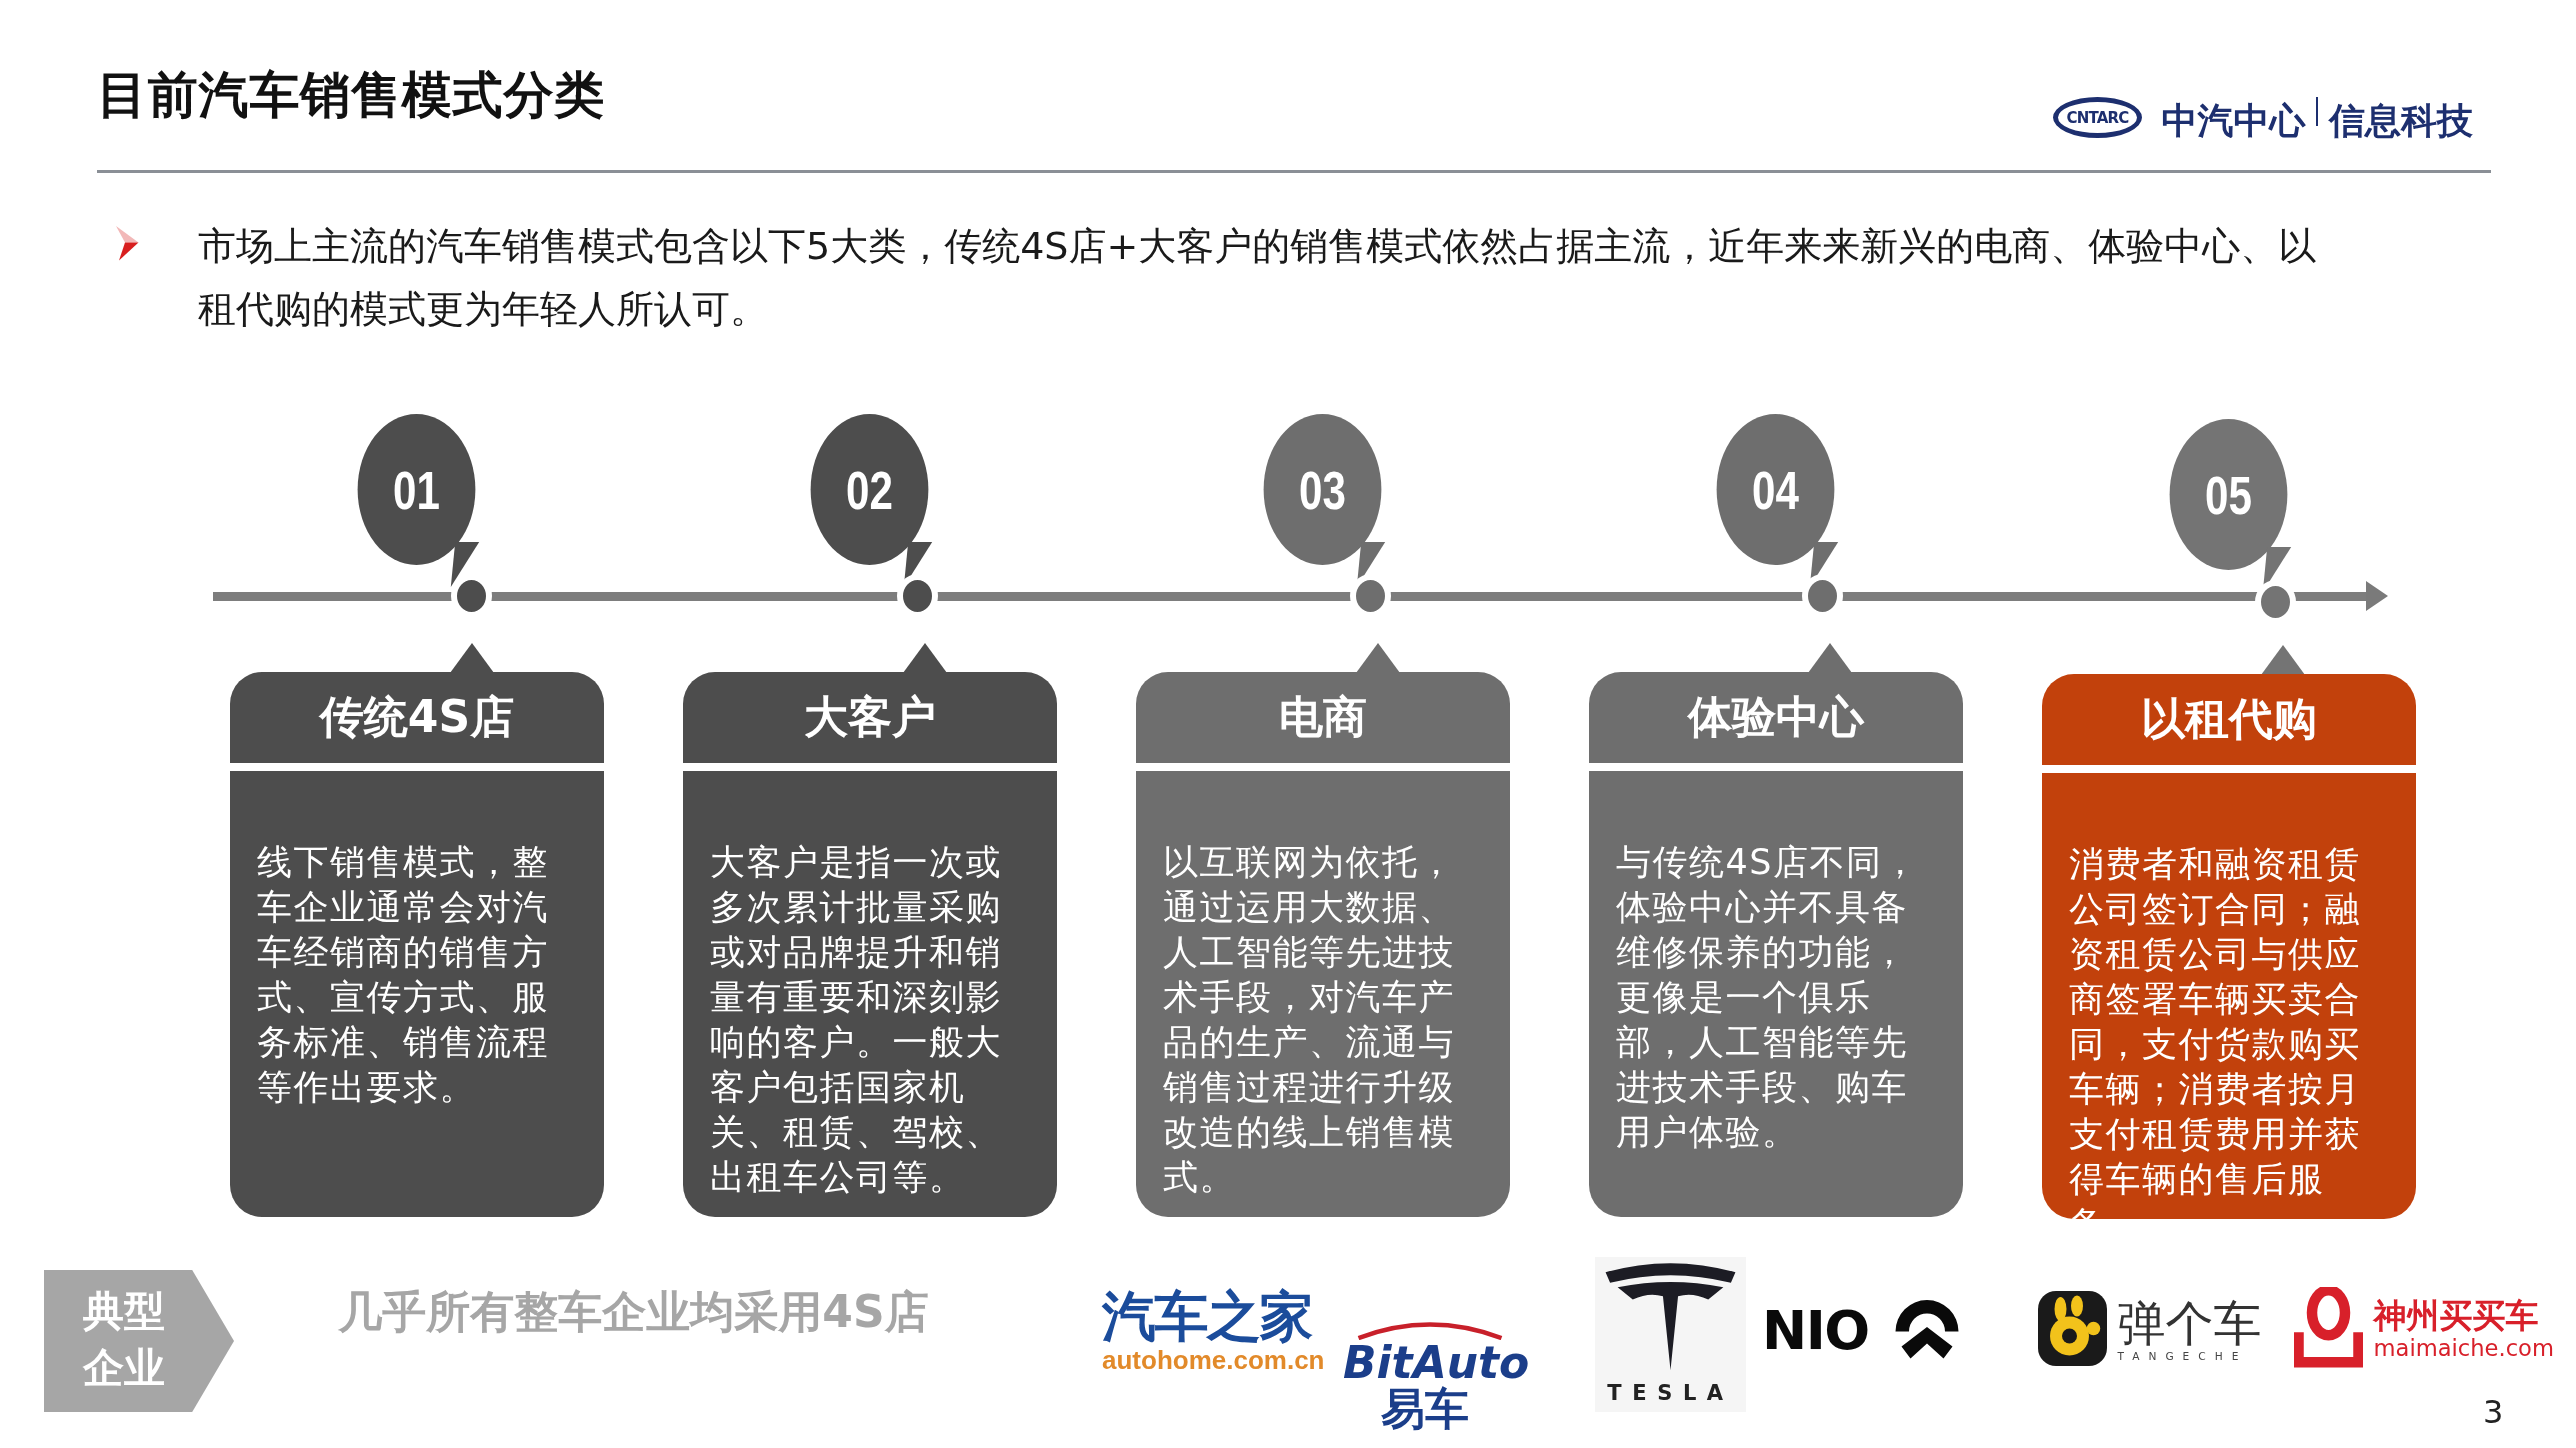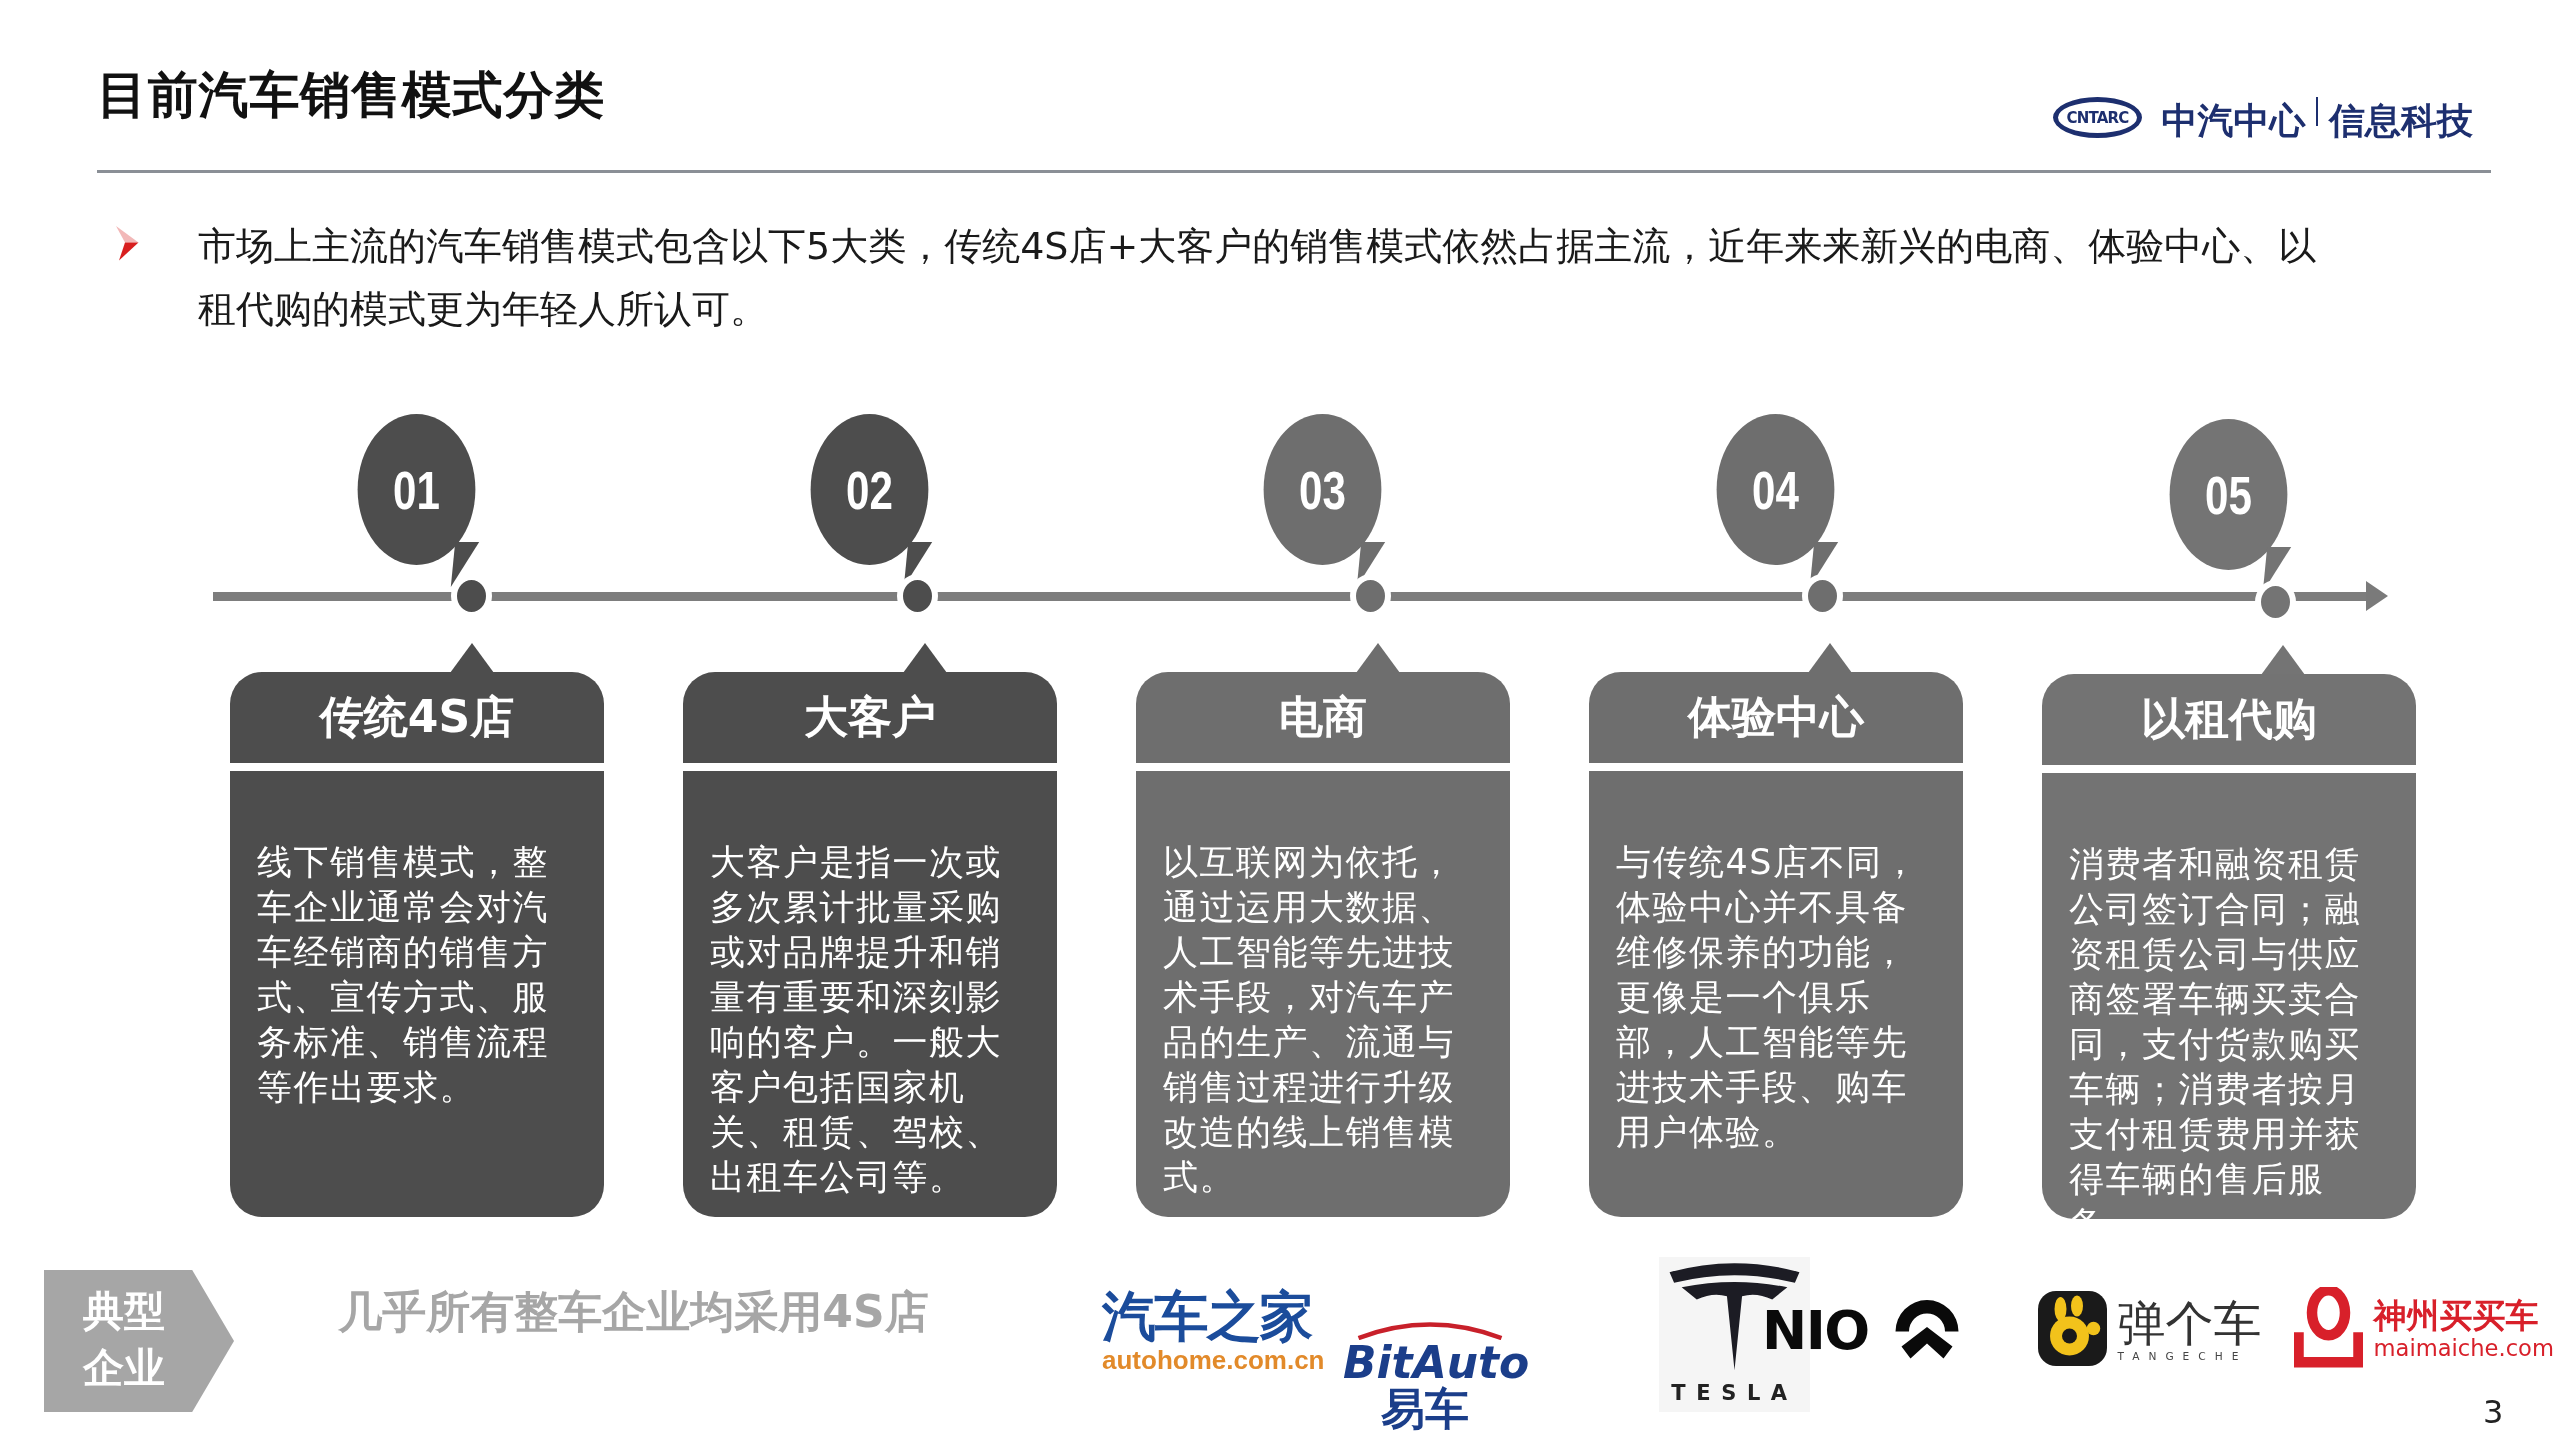--- a/index.html
+++ b/index.html
@@ -102,21 +102,21 @@
   <div class="bar"></div>
   <div class="body">与传统4S店不同，体验中心并不具备维修保养的功能，更像是一个俱乐部，人工智能等先进技术手段、购车用户体验。</div>
 </div>
 
 <div class="bubble-wrap" style="left:2153px;top:419px;">
   <div class="bubble" style="background:#747474;">05</div>
   <div class="bubble-tail" style="left:106px;top:128px;border-top:45px solid #747474;transform:skewX(-20deg);"></div>
 </div>
 <div class="abs dot" style="left:2255px;top:580px;background:#747474;"></div>
 <div class="card-pointer" style="left:2261px;top:645px;border-bottom-color:#747474;"></div>
-<div class="card" style="left:2042px;top:674px;background:#737373;">
+<div class="card" style="left:2042px;top:674px;background:#c2410c;">
   <div class="head">以租代购</div>
   <div class="bar"></div>
   <div class="body">消费者和融资租赁公司签订合同；融资租赁公司与供应商签署车辆买卖合同，支付货款购买车辆；消费者按月支付租赁费用并获得车辆的售后服务。</div>
 </div>
 
 <div class="abs chev"></div>
 <div class="abs chev-text">
   <div>典型</div>
   <div>企业</div>
 </div>
@@ -129,21 +129,21 @@
   <div style="color:#e28a2a;font-size:26px;font-weight:bold;line-height:27px;font-family:'Liberation Sans Narrow','Liberation Sans',sans-serif;">autohome.com.cn</div>
 </div>
 <div class="brand" style="left:1343px;top:1317px;width:174px;">
   <svg width="158" height="22.6" viewBox="0 0 210 30" style="display:block;margin-left:7.5px;">
     <path d="M10 28 Q105 -8 200 28" stroke="#c8202a" stroke-width="6" fill="none"></path>
   </svg>
   <div style="font-size:44px;font-style:italic;font-weight:bold;line-height:45px;color:#1b3e8a;"><span>BitAuto</span></div>
   <div style="font-size:44px;font-weight:bold;color:#1b3e8a;line-height:48px;padding-left:38px;">易车</div>
 </div>
 
-<div class="brand" style="left:1659px;top:1257px;width:151px;height:155px;background:#f5f5f5;">
+<div class="brand" style="left:1595px;top:1257px;width:151px;height:155px;background:#f5f5f5;">
   <svg width="151" height="121" viewBox="0 0 200 160">
     <path d="M14 20 Q100 -4 186 20 L180 34 Q100 14 20 34 Z" fill="#1c1c24"></path>
     <path d="M30 40 Q100 26 170 40 L150 56 Q128 46 110 52 L100 150 L90 52 Q72 46 50 56 Z" fill="#1c1c24"></path>
   </svg>
   <div style="text-align:center;font-size:21px;letter-spacing:10.6px;font-weight:bold;color:#222;">TESLA</div>
 </div>
 <div class="brand" style="left:1762px;top:1294px;display:flex;align-items:center;">
   <span style="font-size:54px;font-weight:bold;color:#0a0a0a;letter-spacing:-1.5px;margin-right:22.6px;">NIO</span>
   <svg width="72" height="72" viewBox="0 0 96 96">
     <path d="M6 50 A42 42 0 0 1 90 50 L72 50 A24 24 0 0 0 24 50 Z" fill="#0a0a0a"></path>

